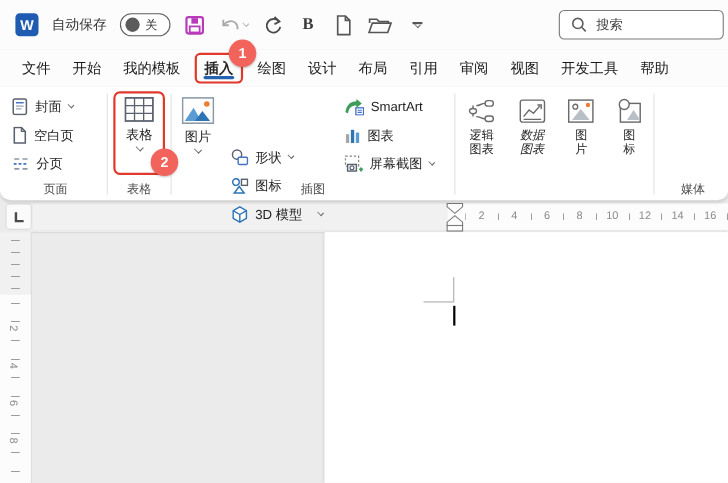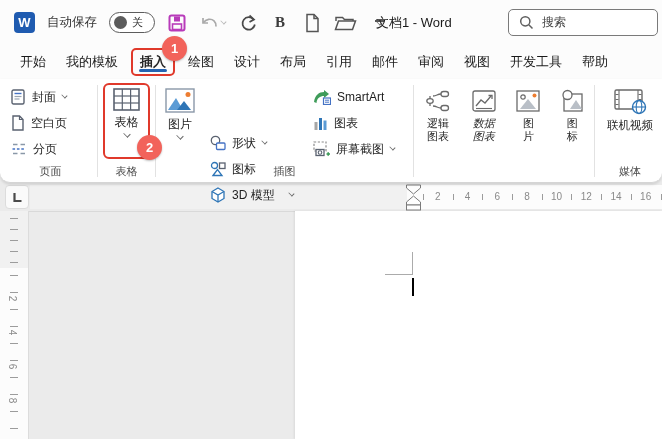--- a/index.html
+++ b/index.html
@@ -137,43 +137,42 @@
       <svg width="23" height="18" viewBox="0 0 23 18">
         <path d="M2 7 V3.5 H8.5 L10.5 5.5 H19 V7" fill="none" stroke="#555" stroke-width="1.5"></path>
         <path d="M1.5 15.5 L4.5 7 H21.5 L18.5 15.5 Z" fill="none" stroke="#555" stroke-width="1.5"></path>
       </svg>
     </div>
     <div class="tb-btn chev-bar">
       <span class="bar"></span>
       <span class="chev small"></span>
     </div>
   </div>
-  <div class="doc-title">文档1 - Word</div>
   <div class="search-box">
     <svg width="15" height="15" viewBox="0 0 15 15">
       <circle cx="6.3" cy="6.3" r="4.6" fill="none" stroke="#5f5f5f" stroke-width="1.5"></circle>
       <line x1="9.8" y1="9.8" x2="13.5" y2="13.5" stroke="#5f5f5f" stroke-width="1.5"></line>
     </svg>
     <span>搜索</span>
   </div>
 </div>
 
 <div class="tabrow">
+  <div class="tab">文件</div>
   <div class="tab">开始</div>
   <div class="tab">我的模板</div>
   <div class="tab-active-box">
     <span class="tab-label">插入</span>
     <span class="tab-underline"></span>
     <span class="badge badge-1">1</span>
   </div>
   <div class="tab">绘图</div>
   <div class="tab">设计</div>
   <div class="tab">布局</div>
   <div class="tab">引用</div>
-  <div class="tab">邮件</div>
   <div class="tab">审阅</div>
   <div class="tab">视图</div>
   <div class="tab">开发工具</div>
   <div class="tab">帮助</div>
 </div>
 
 <div class="ribbon">
 
   <div class="group" style="left:6px; width:89px;">
     <div style="padding-top:5px;">
@@ -346,36 +345,20 @@
         <div class="two-line">
           <div>图</div>
           <div>标</div>
         </div>
       </div>
     </div>
   </div>
   <div class="gsep" style="left:594px;"></div>
 
   <div class="group" style="left:598px; width:64px;">
-    <div class="big-btn">
-      <svg width="34" height="27" viewBox="0 0 34 27">
-        <rect x="2" y="2" width="27" height="19" rx="1.5" fill="#fff" stroke="#6a6a6a" stroke-width="1.4"></rect>
-        <line x1="6" y1="2" x2="6" y2="21" stroke="#6a6a6a" stroke-width="1.1"></line>
-        <line x1="25" y1="2" x2="25" y2="21" stroke="#6a6a6a" stroke-width="1.1"></line>
-        <line x1="2.5" y1="6.5" x2="5.5" y2="6.5" stroke="#6a6a6a" stroke-width="1"></line>
-        <line x1="2.5" y1="11.5" x2="5.5" y2="11.5" stroke="#6a6a6a" stroke-width="1"></line>
-        <line x1="2.5" y1="16.5" x2="5.5" y2="16.5" stroke="#6a6a6a" stroke-width="1"></line>
-        <line x1="25.5" y1="6.5" x2="28.5" y2="6.5" stroke="#6a6a6a" stroke-width="1"></line>
-        <line x1="25.5" y1="11.5" x2="28.5" y2="11.5" stroke="#6a6a6a" stroke-width="1"></line>
-        <circle cx="26" cy="19" r="6.5" fill="#fff" stroke="#2e75b6" stroke-width="1.4"></circle>
-        <ellipse cx="26" cy="19" rx="2.8" ry="6.5" fill="none" stroke="#2e75b6" stroke-width="1.1"></ellipse>
-        <line x1="19.5" y1="19" x2="32.5" y2="19" stroke="#2e75b6" stroke-width="1.1"></line>
-      </svg>
-      <span style="font-size:11.5px;">联机视频</span>
-    </div>
     <div class="group-label">媒体</div>
   </div>
 </div>
 
 <div class="doc">
   <div class="tab-selector">
     <svg width="11" height="11" viewBox="0 0 11 11">
       <path d="M2.5 1 V9 H9.5" fill="none" stroke="#4a4a4a" stroke-width="2.2"></path>
     </svg>
   </div>

